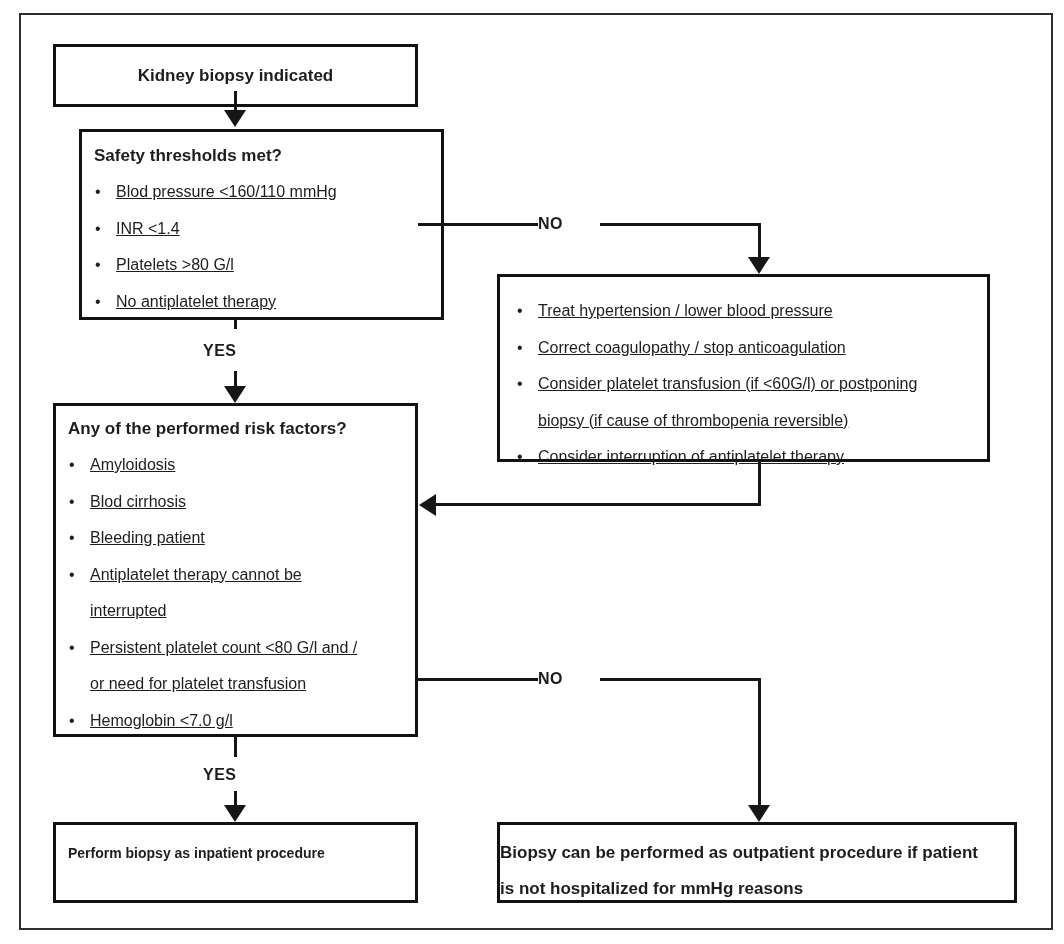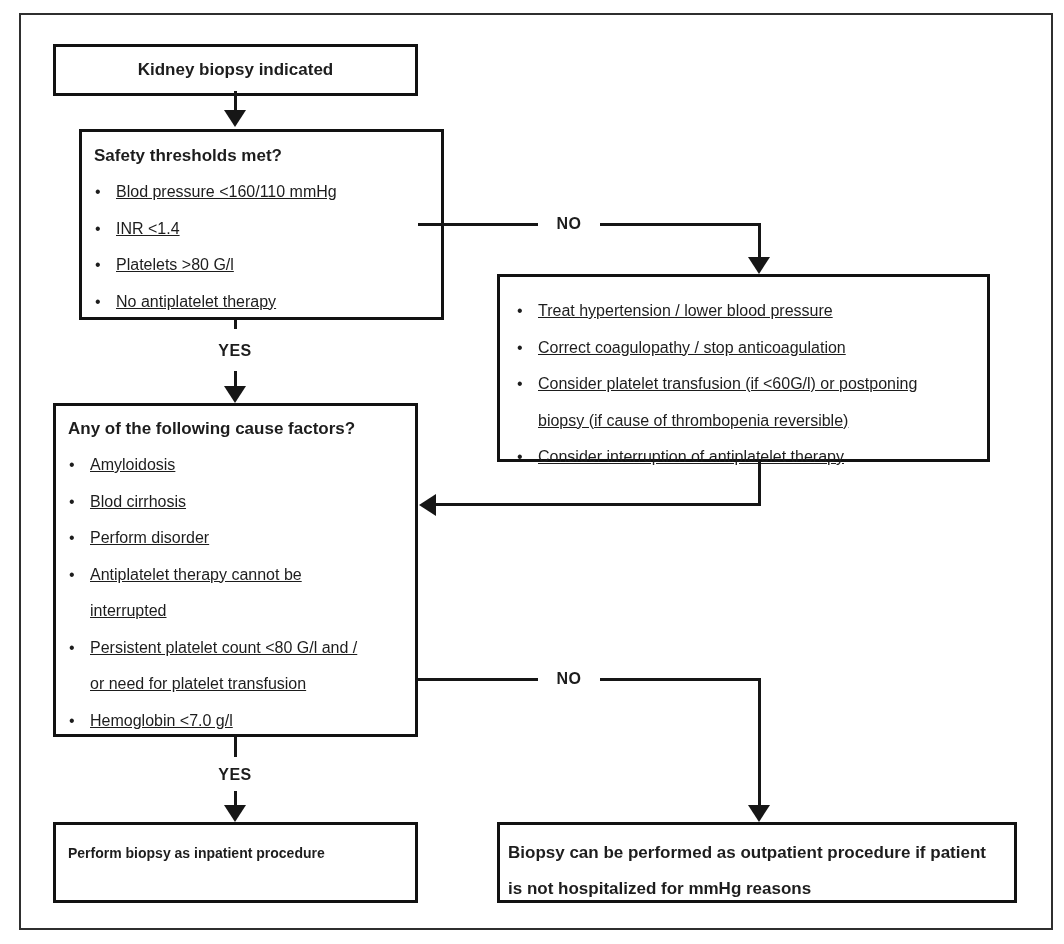--- a/index.html
+++ b/index.html
@@ -45,29 +45,29 @@
     line-height: 36.5px;
   }
   .box li::before {
     content: "\2022";
     position: absolute;
     left: 1px;
   }
   .wrap-line { display: block; }
 
   #box-start {
-    left: 53px; top: 44px; width: 365px; height: 52px;
+    left: 53px; top: 44px; width: 365px; height: 63px;
     display: flex; align-items: center; justify-content: center;
     font-weight: bold; font-size: 17px;
   }
   #box-safety     { left: 53px;  top: 129px; width: 365px; height: 191px; padding: 6px 8px 0 12px; margin-left: 26px; }
   #box-corrective { left: 497px; top: 274px; width: 493px; height: 188px; padding: 16px 8px 0 16px; }
   #box-risk       { left: 53px;  top: 403px; width: 365px; height: 334px; padding: 5px 8px 0 12px; }
   #box-inpatient  { left: 53px;  top: 822px; width: 365px; height: 81px;  padding: 10px 10px 0 12px; font-weight: bold; font-size: 14px; line-height: 36px; }
-  #box-outpatient { left: 497px; top: 822px; width: 520px; height: 81px;  padding: 10px 12px 0 8px; font-weight: bold; font-size: 17px; line-height: 36px; }
+  #box-outpatient { left: 497px; top: 822px; width: 520px; height: 81px;  padding: 10px 12px 0 0; font-weight: bold; font-size: 17px; line-height: 36px; }
 
   .line {
     position: absolute;
     background: #161616;
   }
   .arrow-down {
     position: absolute; width: 0; height: 0;
     border-left: 11px solid transparent;
     border-right: 11px solid transparent;
     border-top: 17px solid #161616;
@@ -75,21 +75,21 @@
   .arrow-left {
     position: absolute; width: 0; height: 0;
     border-top: 11px solid transparent;
     border-bottom: 11px solid transparent;
     border-right: 17px solid #161616;
   }
   .edge-label {
     position: absolute;
     font-weight: bold;
     font-size: 16px;
-    text-align: center;
+    text-align: left;
     line-height: 22px;
     letter-spacing: 0.5px;
   }
 </style>
 </head>
 <body>
 
 <div class="frame"></div>
 
 <div class="box" id="box-start">
@@ -130,25 +130,25 @@
 <div class="line" style="left:234px;top:320px;width:3px;height:9px;"></div>
 <div class="edge-label" style="left:203px;top:340px;width:64px;">YES</div>
 <div class="line" style="left:234px;top:371px;width:3px;height:16px;"></div>
 <div class="arrow-down" style="left:224px;top:386px;"></div>
 
 <div class="line" style="left:758px;top:462px;width:3px;height:44px;"></div>
 <div class="line" style="left:436px;top:503px;width:325px;height:3px;"></div>
 <div class="arrow-left" style="left:419px;top:494px;"></div>
 
 <div class="box" id="box-risk">
-  <div class="box-title">Any of the following cause factors?</div>
+  <div class="box-title">Any of the performed risk factors?</div>
   <ul>
     <li>Amyloidosis</li>
     <li>Blod cirrhosis</li>
-    <li>Perform disorder</li>
+    <li>Bleeding patient</li>
     <li>
       <span class="wrap-line">Antiplatelet therapy cannot be</span>
       <span class="wrap-line">interrupted</span>
     </li>
     <li>
       <span class="wrap-line">Persistent platelet count &lt;80 G/l and /</span>
       <span class="wrap-line">or need for platelet transfusion</span>
     </li>
     <li>Hemoglobin &lt;7.0 g/l</li>
   </ul>

